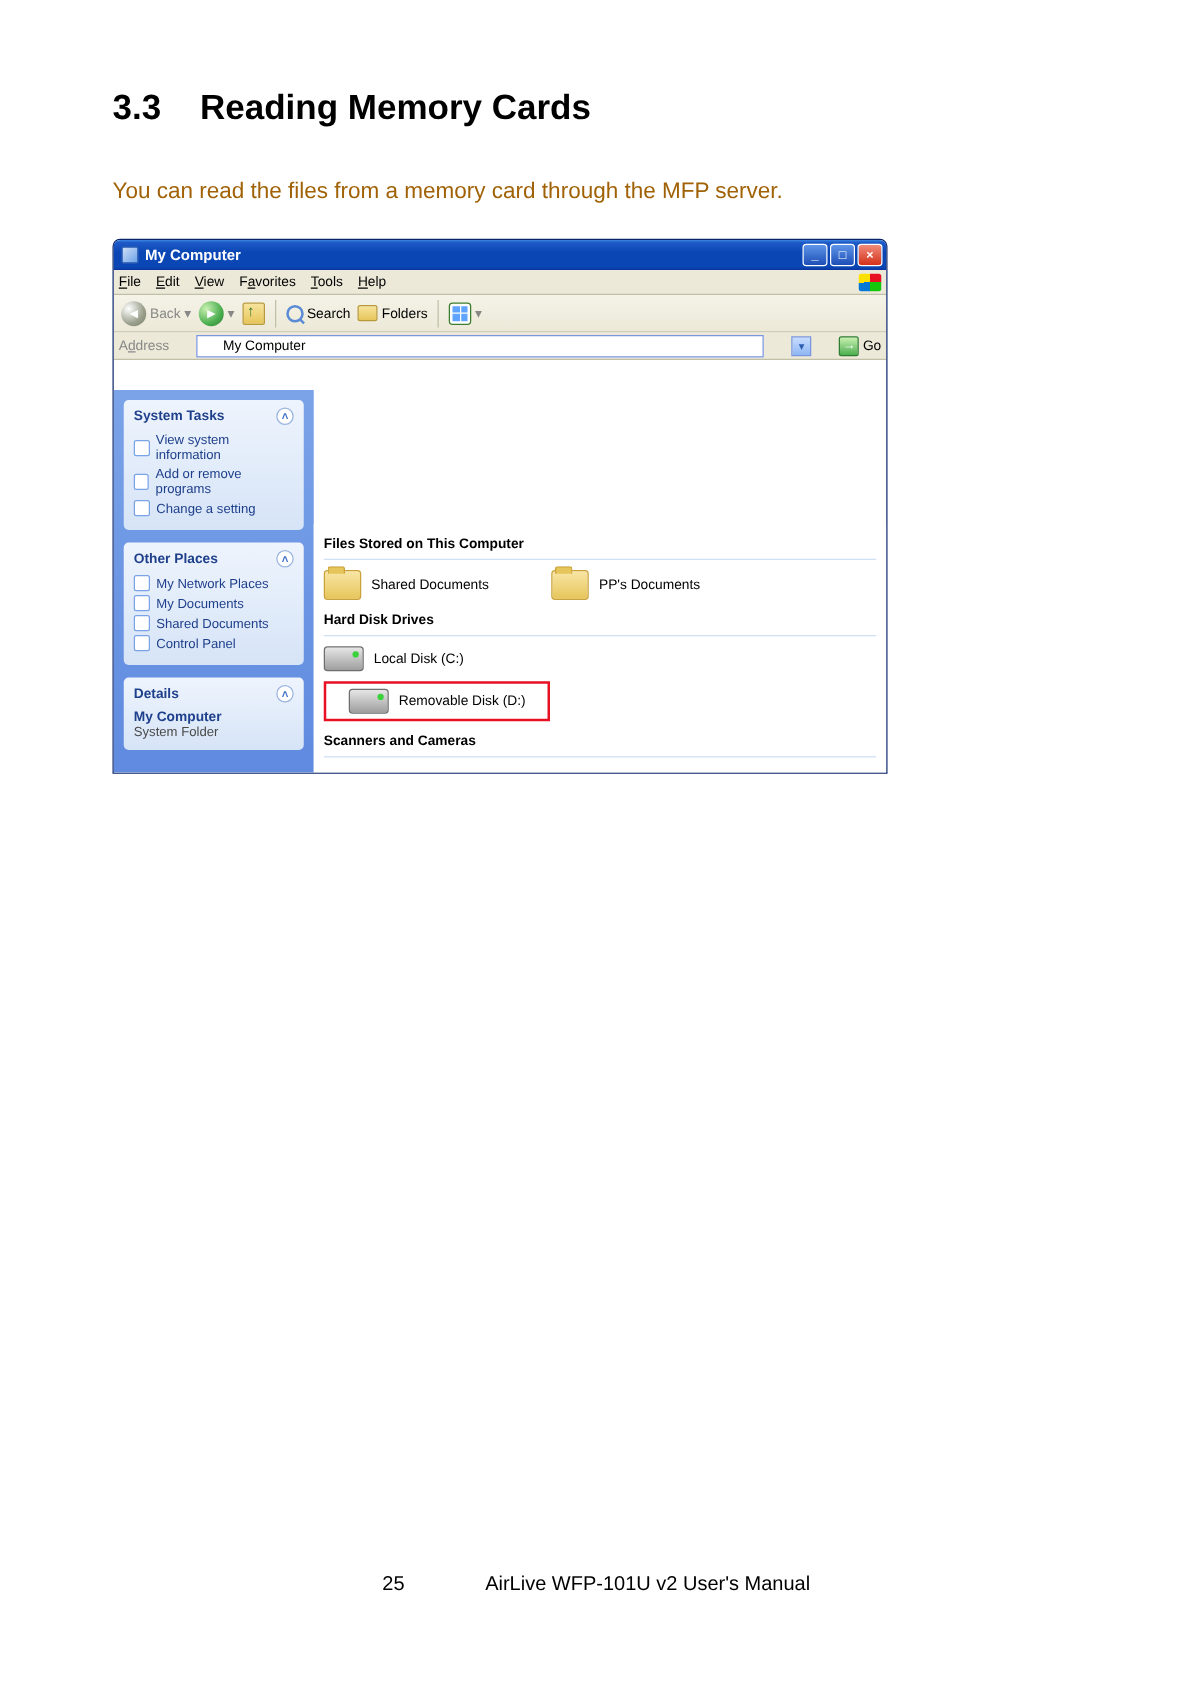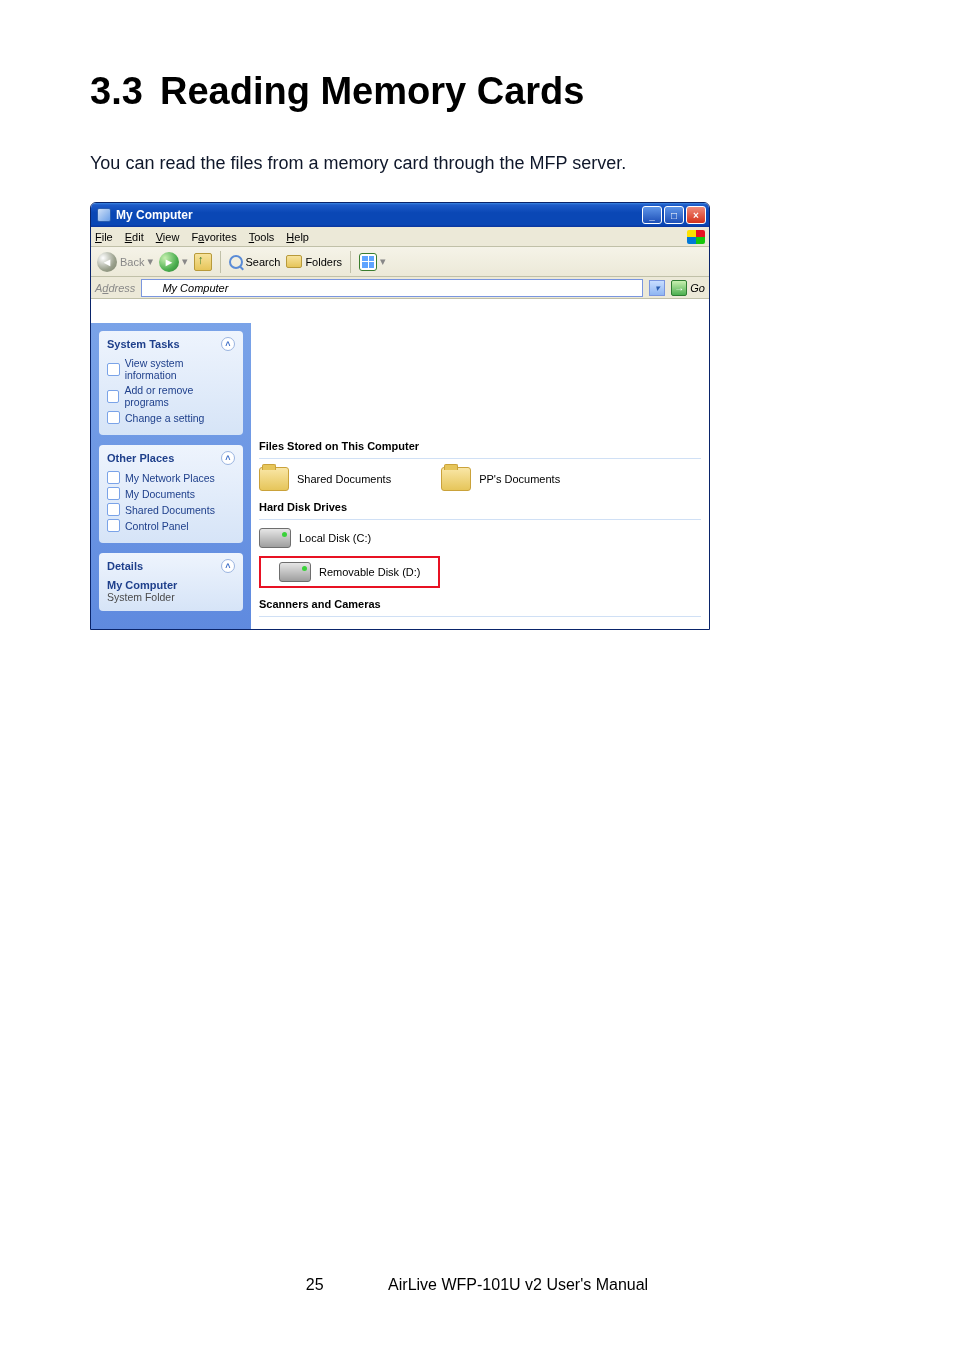--- a/index.html
+++ b/index.html
@@ -5,30 +5,30 @@
   * { box-sizing: border-box; margin: 0; padding: 0; }
   body {
     background: #fff;
     font-family: Arial, Helvetica, sans-serif;
     width: 954px;
     height: 1350px;
     position: relative;
     padding: 70px 90px 0 90px;
   }
   .heading {
-    font-size: 38px;
+    font-size: 28px;
     font-weight: bold;
     color: #000;
     margin-bottom: 40px;
   }
   .heading .num { display: inline-block; width: 70px; }
-  .intro { font-size: 18px; color: #0f172a; margin-bottom: 28px; }
+  .intro { font-size: 18px; color: #a16207; margin-bottom: 28px; }
   .footer {
     position: absolute;
-    bottom: 56px;
+    bottom: 73px;
     left: 0;
     width: 100%;
     font-size: 16px;
     color: #000;
     text-align: center;
   }
   .footer .pn { display: inline-block; }
   .footer .ft { display: inline-block; margin-left: 60px; }
 
   
@@ -93,21 +93,21 @@
   .up-ico::after{content:"↑";position:absolute;left:3px;top:-1px;color:#3a7d2e;font-size:12px;font-weight:bold;}
   .mag { width:14px;height:14px;border:2px solid #5a8bd6;border-radius:50%;position:relative; }
   .mag::after{content:"";position:absolute;width:5px;height:2px;background:#5a8bd6;bottom:-2px;right:-3px;transform:rotate(45deg);}
   .fold-ico{width:16px;height:13px;background:linear-gradient(#f7e39c,#e6c55a);border:1px solid #b89a3a;border-radius:2px;}
   .view-ico{width:18px;height:18px;border:1px solid #3a7d2e;border-radius:3px;background:#fff;display:grid;grid-template-columns:1fr 1fr;grid-template-rows:1fr 1fr;gap:1px;padding:2px;}
   .view-ico div{background:#5fa4ff;}
   .sep { width:1px; height:22px; background:#c0c0a8; margin: 0 2px; }
 
   .addr-bar {
     height: 22px; background: #ece9d8; display:flex; align-items:center;
-    padding: 0 4px; gap: 6px; border-bottom:1px solid #c0c0a8;font-style:italic;
+    padding: 0 4px; gap: 22px; border-bottom:1px solid #c0c0a8;
   }
   .addr-label{color:#888;}
   .addr-box{flex:1;height:18px;background:#fff;border:1px solid #7a96df;display:flex;align-items:center;padding:0 4px;gap:4px;}
   .addr-dd{width:16px;height:16px;background:linear-gradient(#c7ddff,#8fb6f2);border:1px solid #7a96df;display:flex;align-items:center;justify-content:center;color:#2a5db0;font-size:9px;}
   .go-btn{display:flex;align-items:center;gap:3px;}
   .go-ico{width:16px;height:16px;background:linear-gradient(#c8f0b0,#4caf50);border:1px solid #2e7d32;border-radius:2px;display:flex;align-items:center;justify-content:center;color:#fff;font-size:10px;}
 
   .client { display:flex; background:#fff; height:330px;align-items:flex-end; }
   .side {
     width: 160px;

